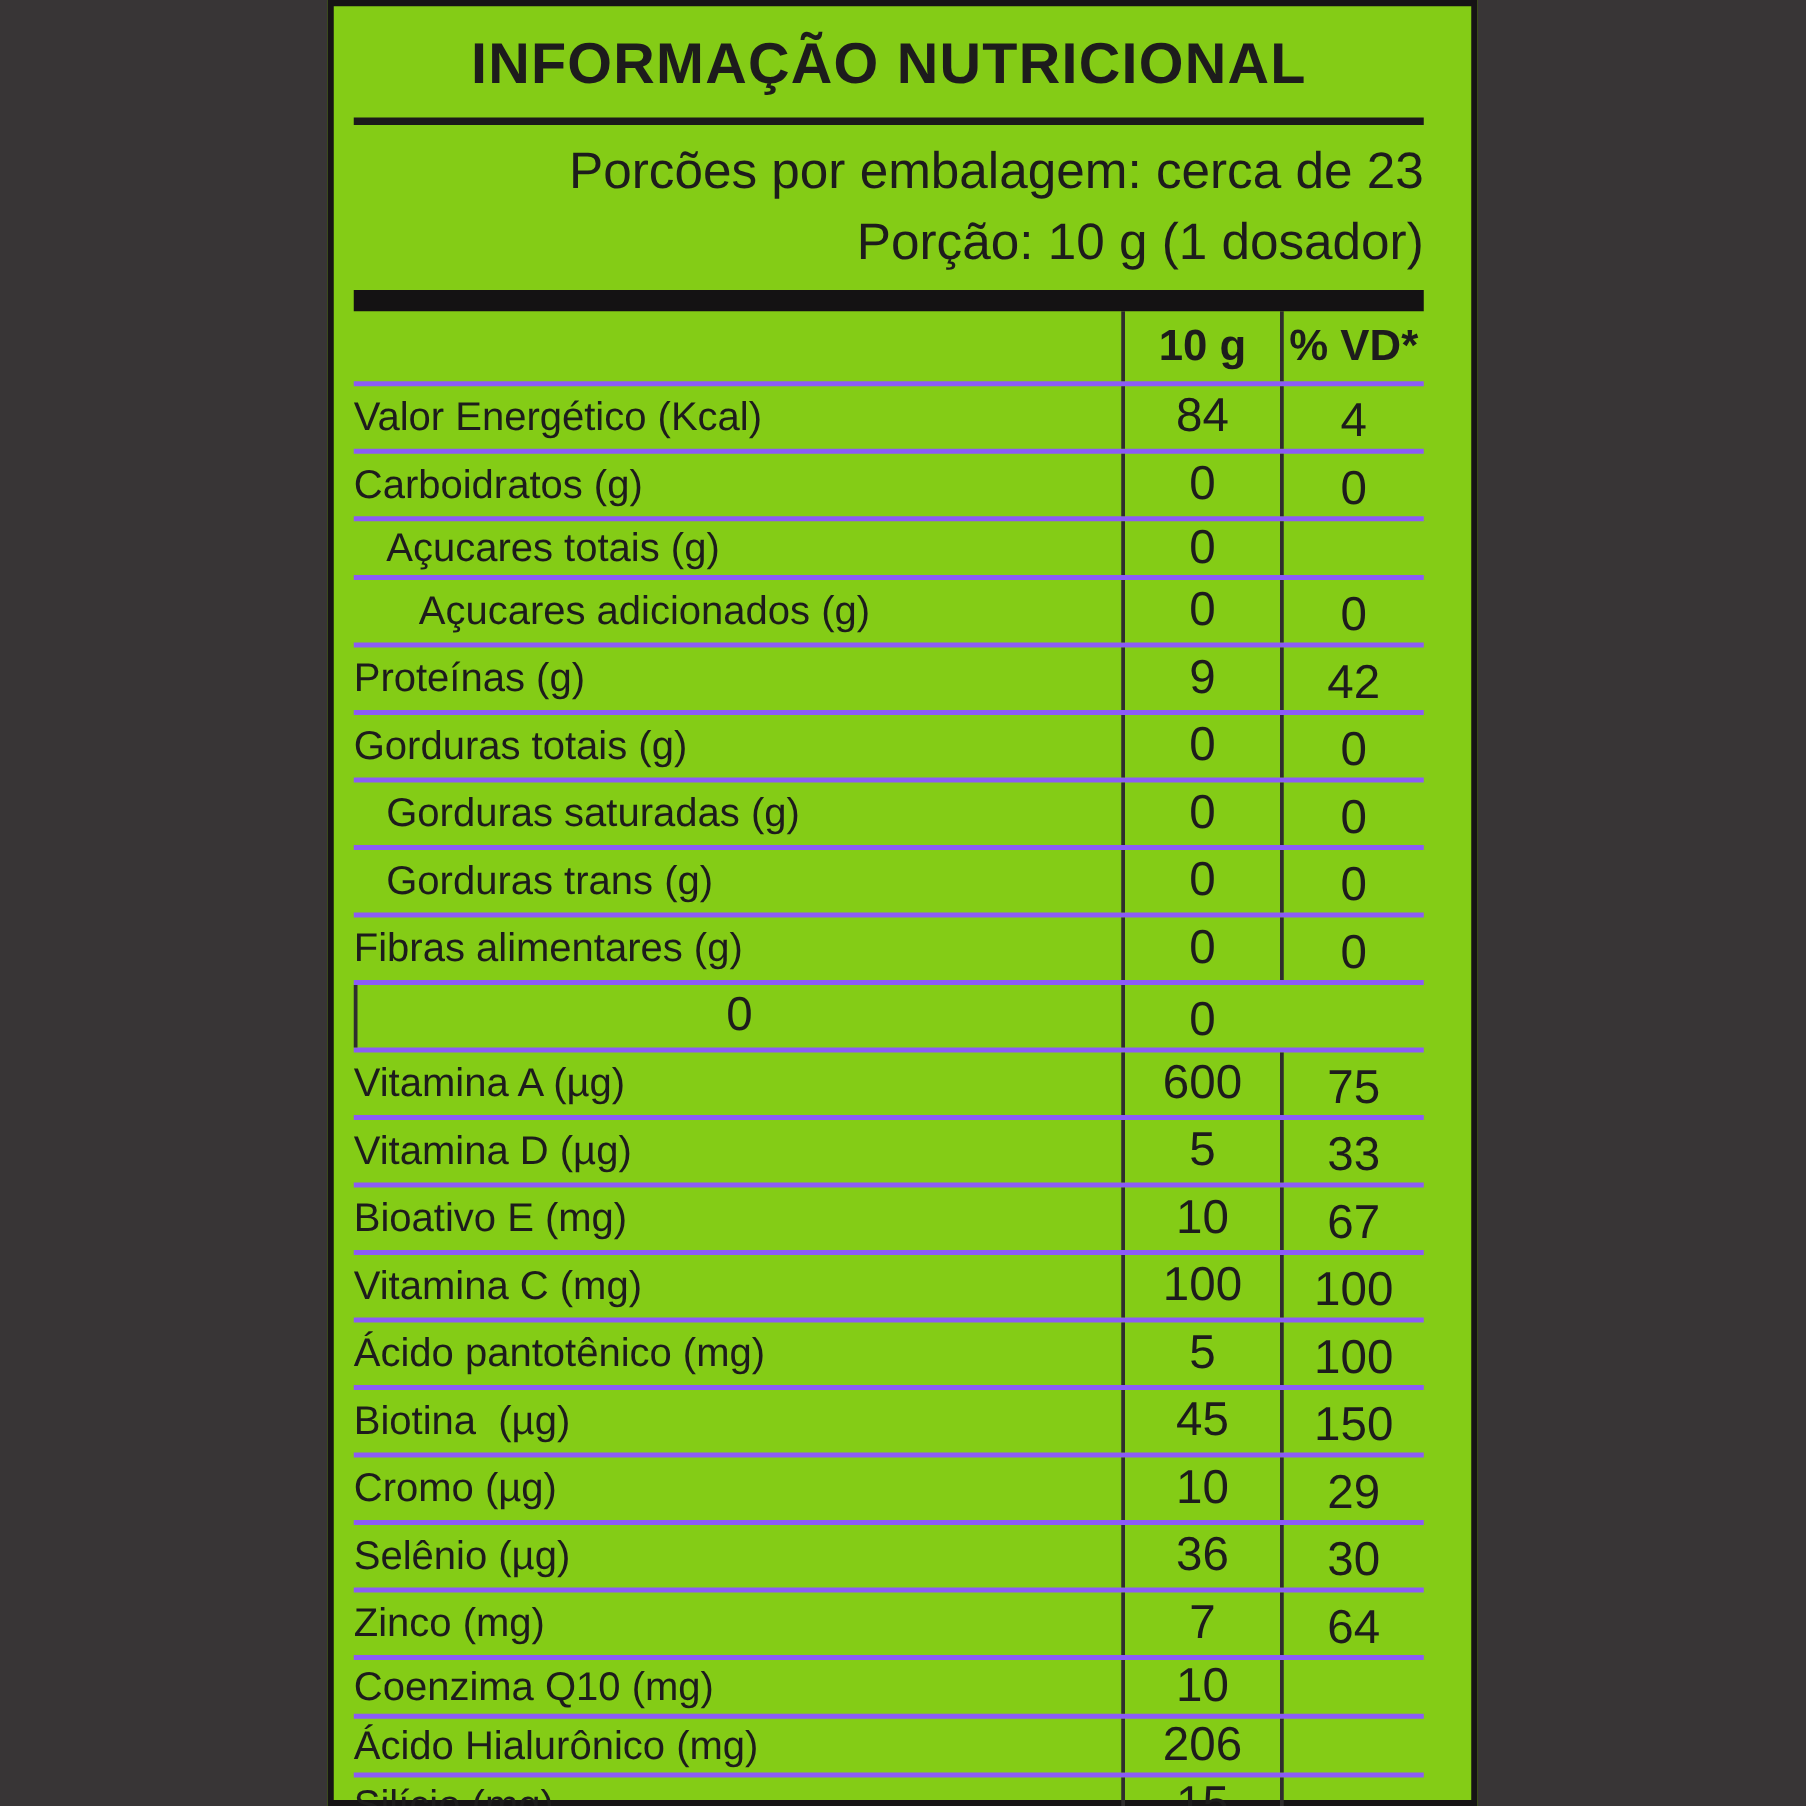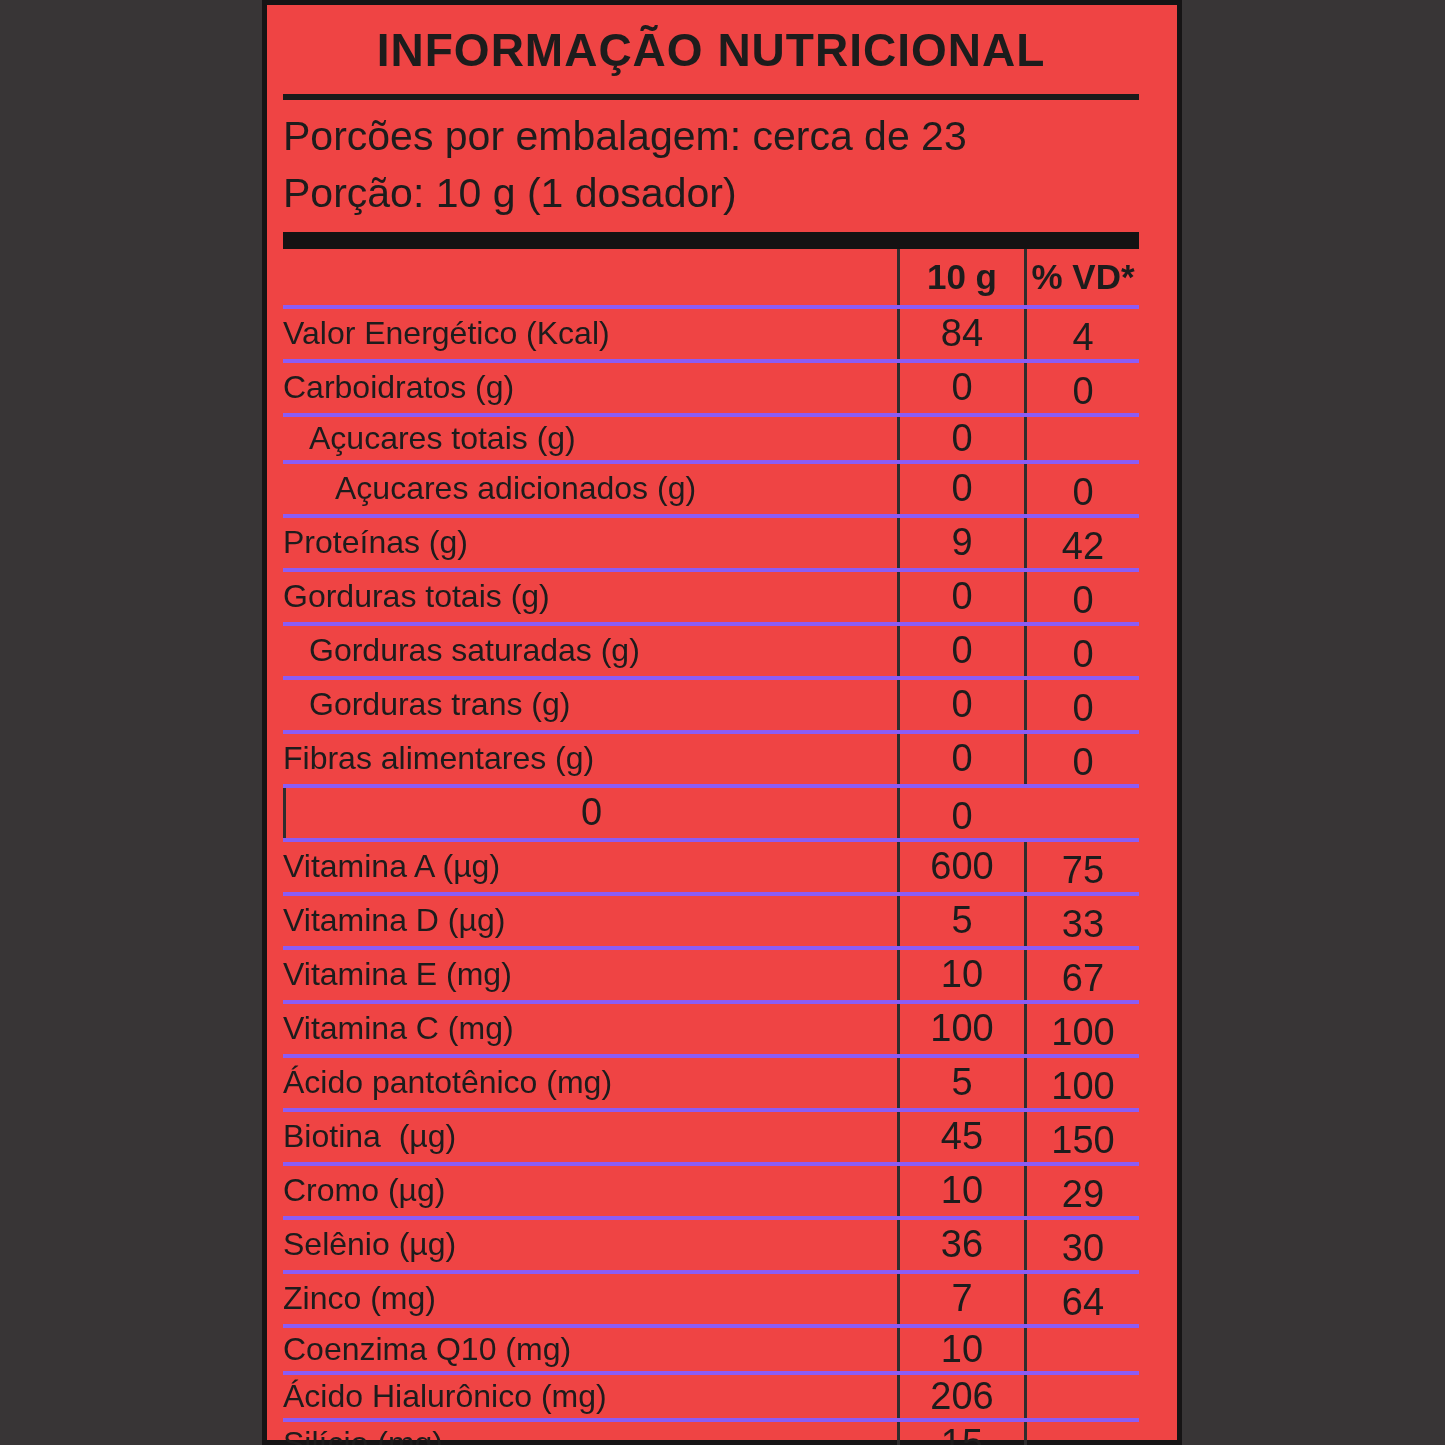--- a/index.html
+++ b/index.html
@@ -8,40 +8,40 @@
     background:#383536;
     font-family:"Liberation Sans","DejaVu Sans",sans-serif;
     color:#1d1c1c;
     position:relative;
     overflow:hidden;
   }
   .panel{
     position:absolute;
     left:262px;top:0;
     width:920px;height:1445px;
-    background:#ef4444;
+    background:#84cc16;
     border:5px solid #161415;
     box-sizing:border-box;
     padding:0 38px 0 16px;
   }
   .title{
     margin:20px 0 0 0;
     text-align:center;
     font-size:46px;
     font-weight:bold;
     letter-spacing:1px;
     line-height:1.1;
     white-space:nowrap;
   }
   .rule{
     height:6px;
     background:#1b1a1a;
     margin-top:18px;
   }
-  .servings{margin-top:8px;}
+  .servings{margin-top:8px;text-align:right;}
   .serv-line{
     font-size:41px;
     line-height:57px;
   }
   .bar{
     height:17px;
     background:#141213;
     margin-top:10px;
   }
   .trow{
@@ -158,21 +158,21 @@
           <div class="cell name">Vitamina A (µg)</div>
           <div class="cell amount">600</div>
           <div class="cell dv">75</div>
         </div>
         <div class="trow">
           <div class="cell name">Vitamina D (µg)</div>
           <div class="cell amount">5</div>
           <div class="cell dv">33</div>
         </div>
         <div class="trow">
-          <div class="cell name">Vitamina E (mg)</div>
+          <div class="cell name">Bioativo E (mg)</div>
           <div class="cell amount">10</div>
           <div class="cell dv">67</div>
         </div>
         <div class="trow">
           <div class="cell name">Vitamina C (mg)</div>
           <div class="cell amount">100</div>
           <div class="cell dv">100</div>
         </div>
         <div class="trow">
           <div class="cell name">Ácido pantotênico (mg)</div>

